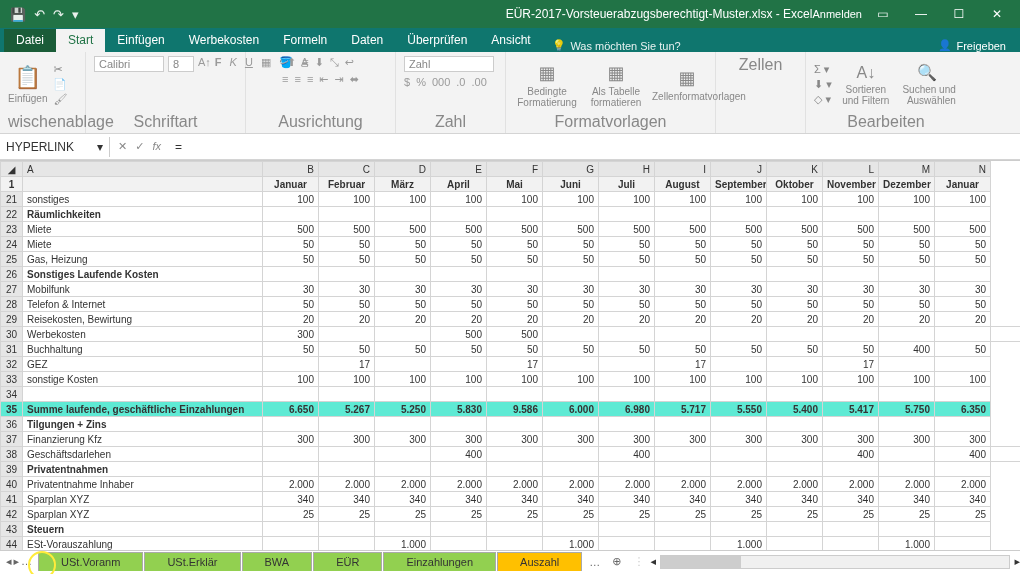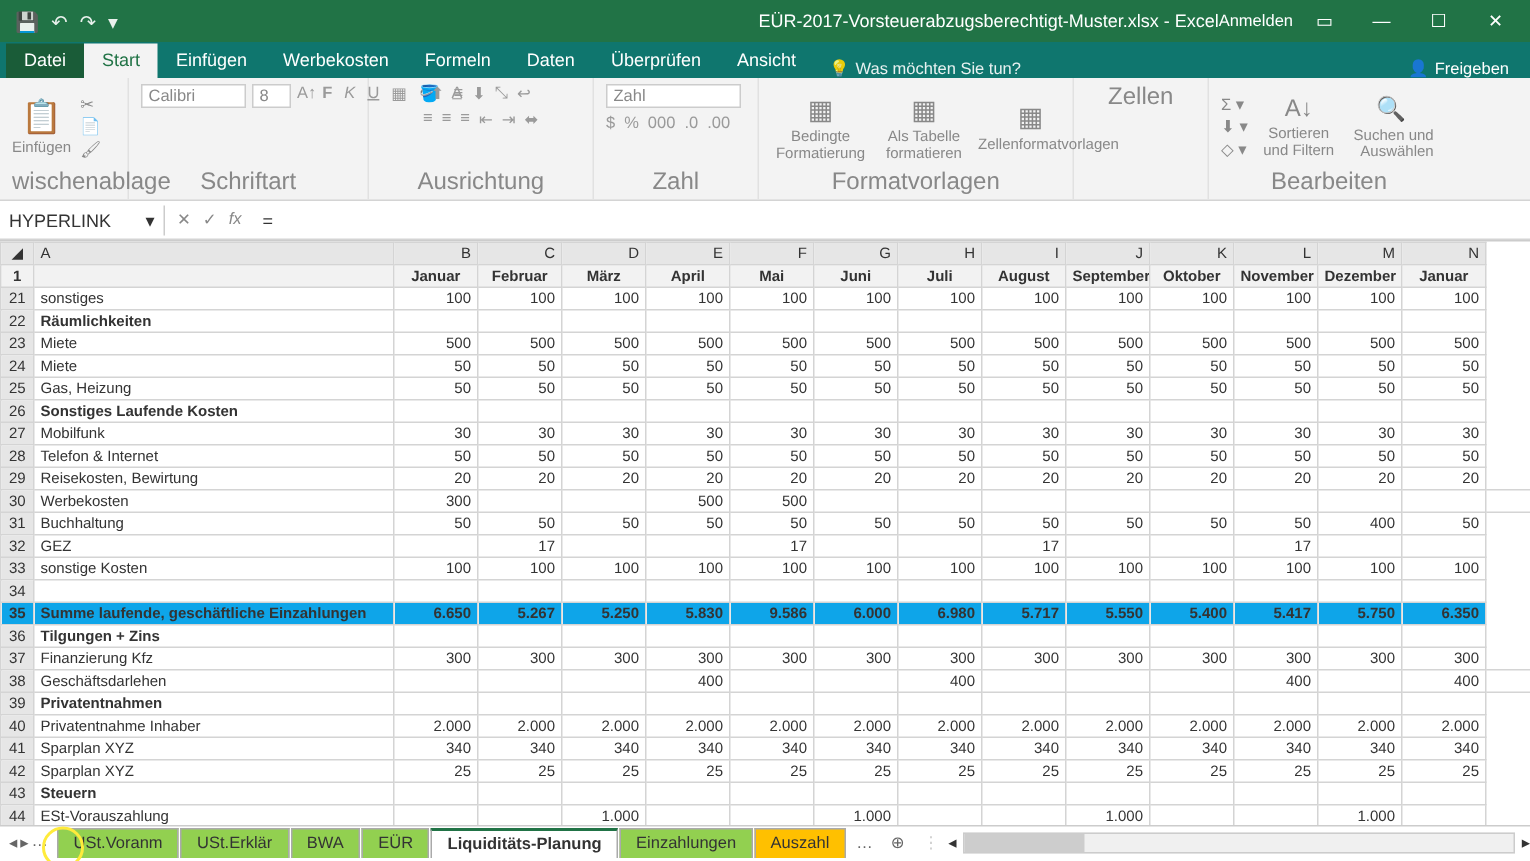--- a/index.html
+++ b/index.html
@@ -42,28 +42,28 @@
 table.grid th, table.grid td { border: 1px solid #d4d4d4; height: 15px; font-size: 10px; padding: 0 4px; white-space: nowrap; overflow: hidden; }
 table.grid th { background: #e6e6e6; font-weight: normal; text-align: center; }
 table.grid th.corner { background: #e6e6e6; }
 table.grid td.rowhdr { background: #e6e6e6; text-align: center; width: 22px; }
 table.grid .colA { width: 240px; text-align: left; }
 table.grid .colN { width: 56px; text-align: right; }
 table.grid .hdrrow td { background: #f2f2f2; font-weight: bold; text-align: center; }
 table.grid .hdrrow td.colA { text-align: center; }
 table.grid .section td.colA { font-weight: bold; }
 table.grid .indent td.colA { }
-table.grid .sumrow td { background: #0ea5e9; font-weight: bold; }
+table.grid .sumrow td { background: #5eead4; font-weight: bold; }
 
 
 .sheetbar { position: absolute; bottom: 2px; left: 0; right: 0; height: 22px; display: flex; align-items: center; background: #fff; border-top: 1px solid #ccc; font-size: 11px;}
 .sheetbar .nav { display: flex; gap: 2px; padding: 0 6px; color: #666; position: relative;}
 .sheetbar .nav .circle { position: absolute; left: 28px; top: -4px; width: 28px; height: 28px; border: 2px solid #ffeb3b; border-radius: 50%; }
 .sheetbar .tabs { display: flex; }
-.sheetbar .stab { padding: 3px 10px; border: 1px solid #aaa; border-bottom: none; background: #92d050; margin-right: 1px; cursor: pointer; }
+.sheetbar .stab { padding: 3px 22px; border: 1px solid #aaa; border-bottom: none; background: #92d050; margin-right: 1px; cursor: pointer; }
 .sheetbar .stab.active { background: #fff; border-top: 2px solid #217346; font-weight: bold; }
 .sheetbar .stab.orange { background: #ffc000; }
 .sheetbar .add { padding: 2px 6px; color: #666; }
 .sheetbar .scroll { flex: 1; display: flex; align-items: center; }
 .sheetbar .htrack { flex: 1; height: 14px; background: #f0f0f0; border: 1px solid #ccc; margin: 0 4px; position: relative;}
 .sheetbar .htrack .thumb { position: absolute; left: 0; width: 80px; top: 0; bottom: 0; background: #cdcdcd;}
 </style>
 </head>
 <body>
 
@@ -695,21 +695,20 @@
     <span>◂</span>
     <span>▸</span>
     <span>…</span>
     <div class="circle"></div>
   </div>
   <div class="tabs" id="stabs">
       <div class="stab">USt.Voranm</div>
       <div class="stab">USt.Erklär</div>
       <div class="stab">BWA</div>
       <div class="stab">EÜR</div>
-      <div class="stab active">Liquiditäts-Planung</div>
       <div class="stab">Einzahlungen</div>
       <div class="stab orange">Auszahl</div>
     </div>
   <span class="add">…</span>
   <span class="add">⊕</span>
   <span style="padding:0 6px;color:#ccc">⋮</span>
   <span>◂</span>
   <div class="scroll">
       <div class="htrack">
         <div class="thumb"></div>

